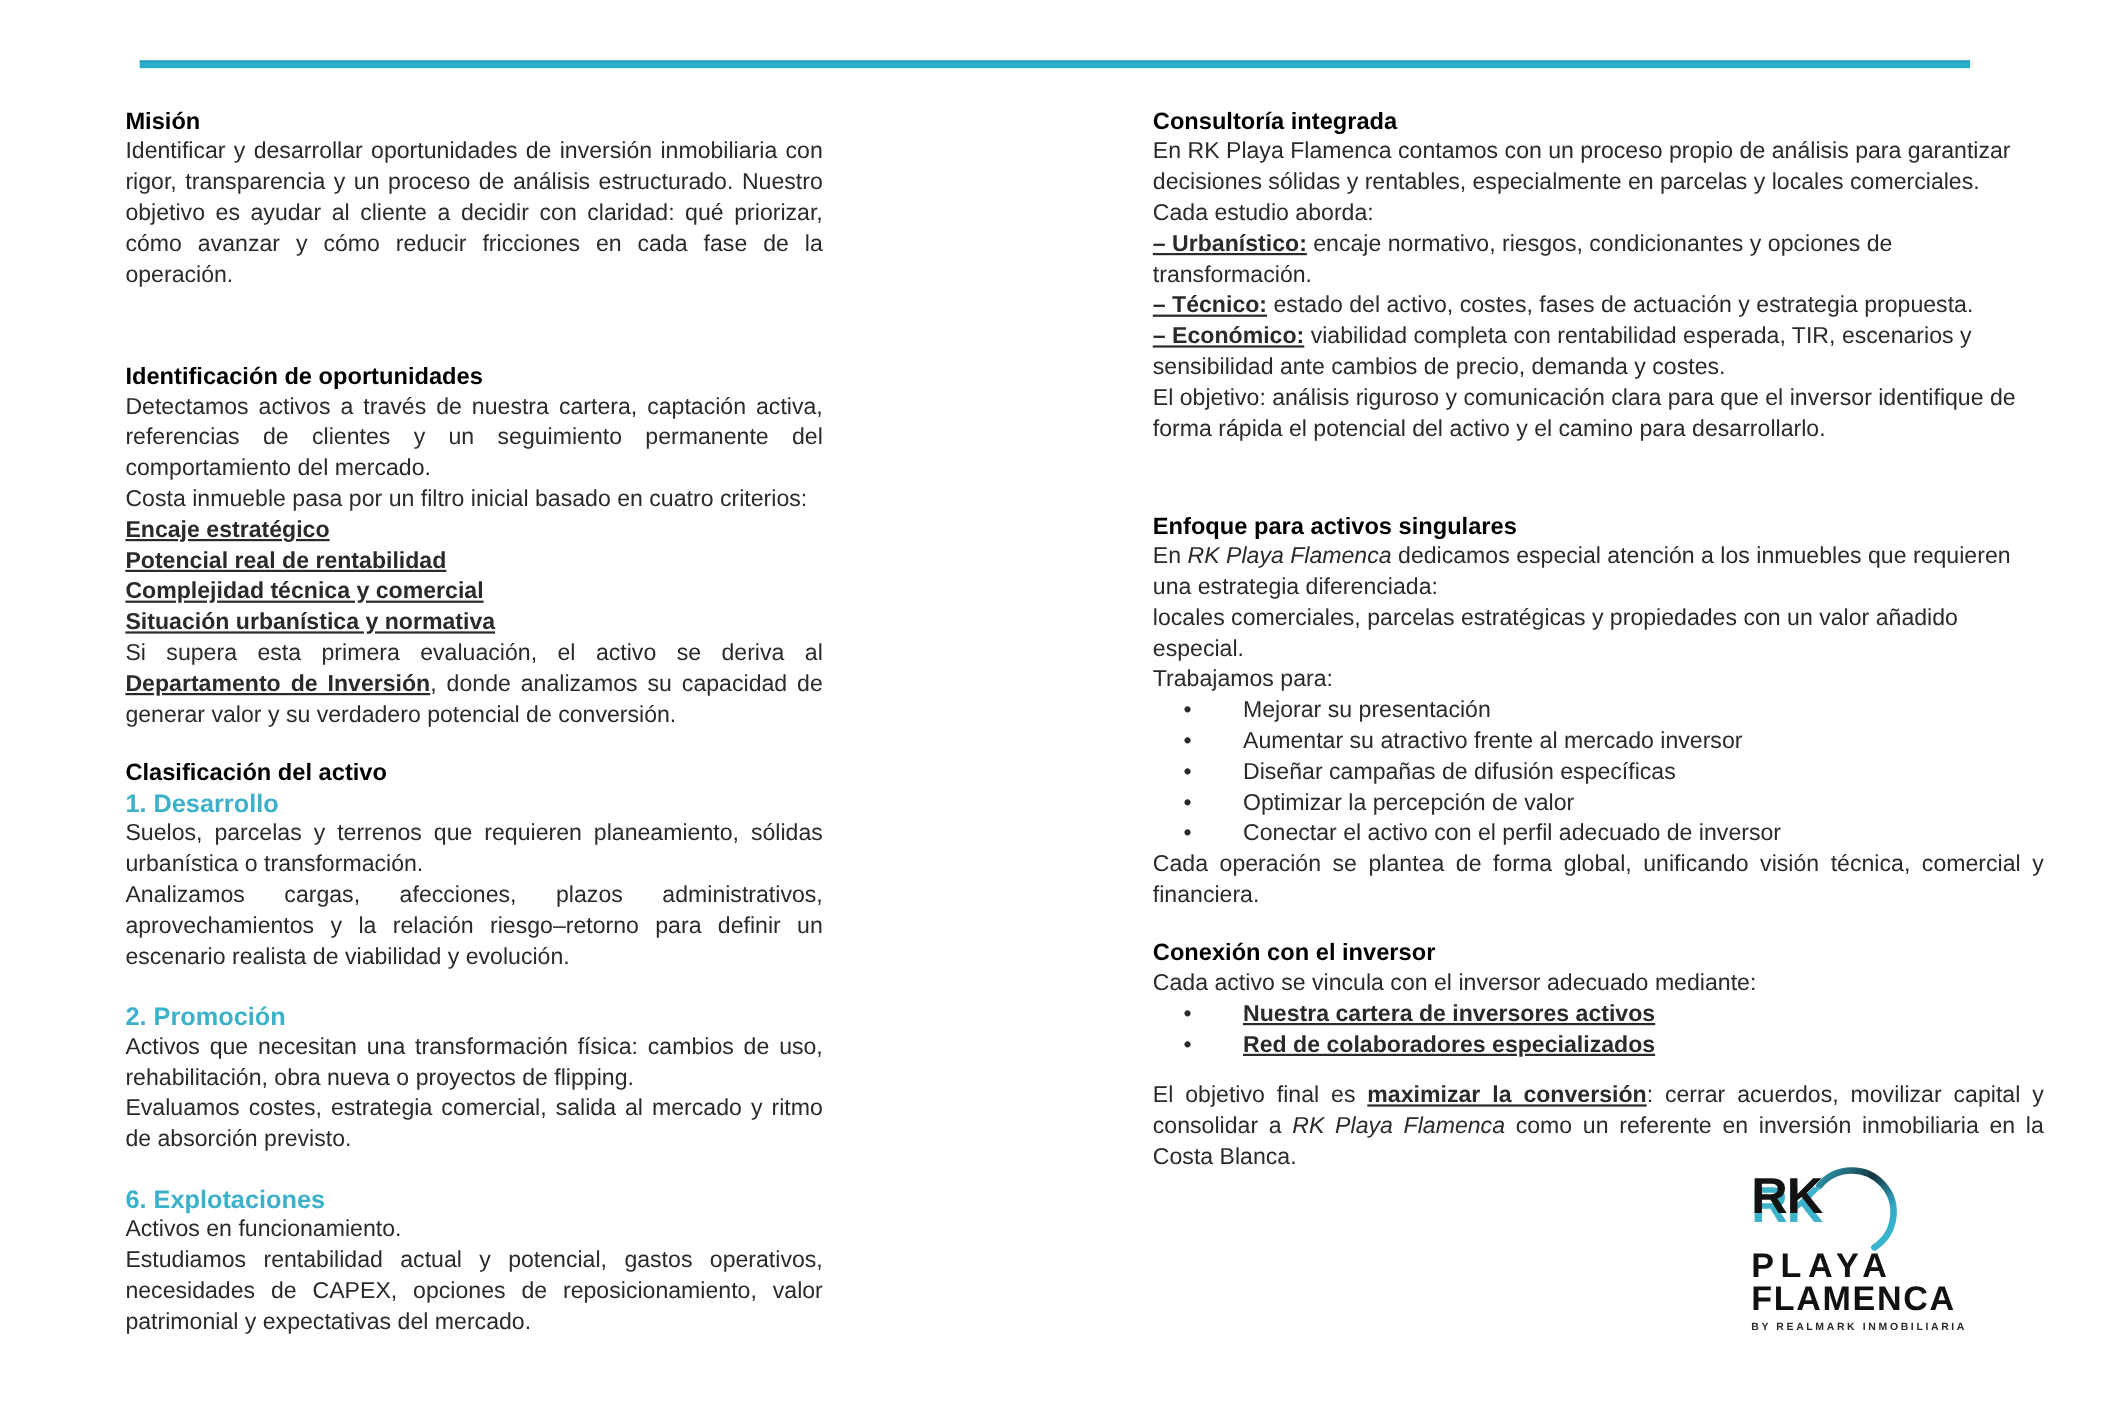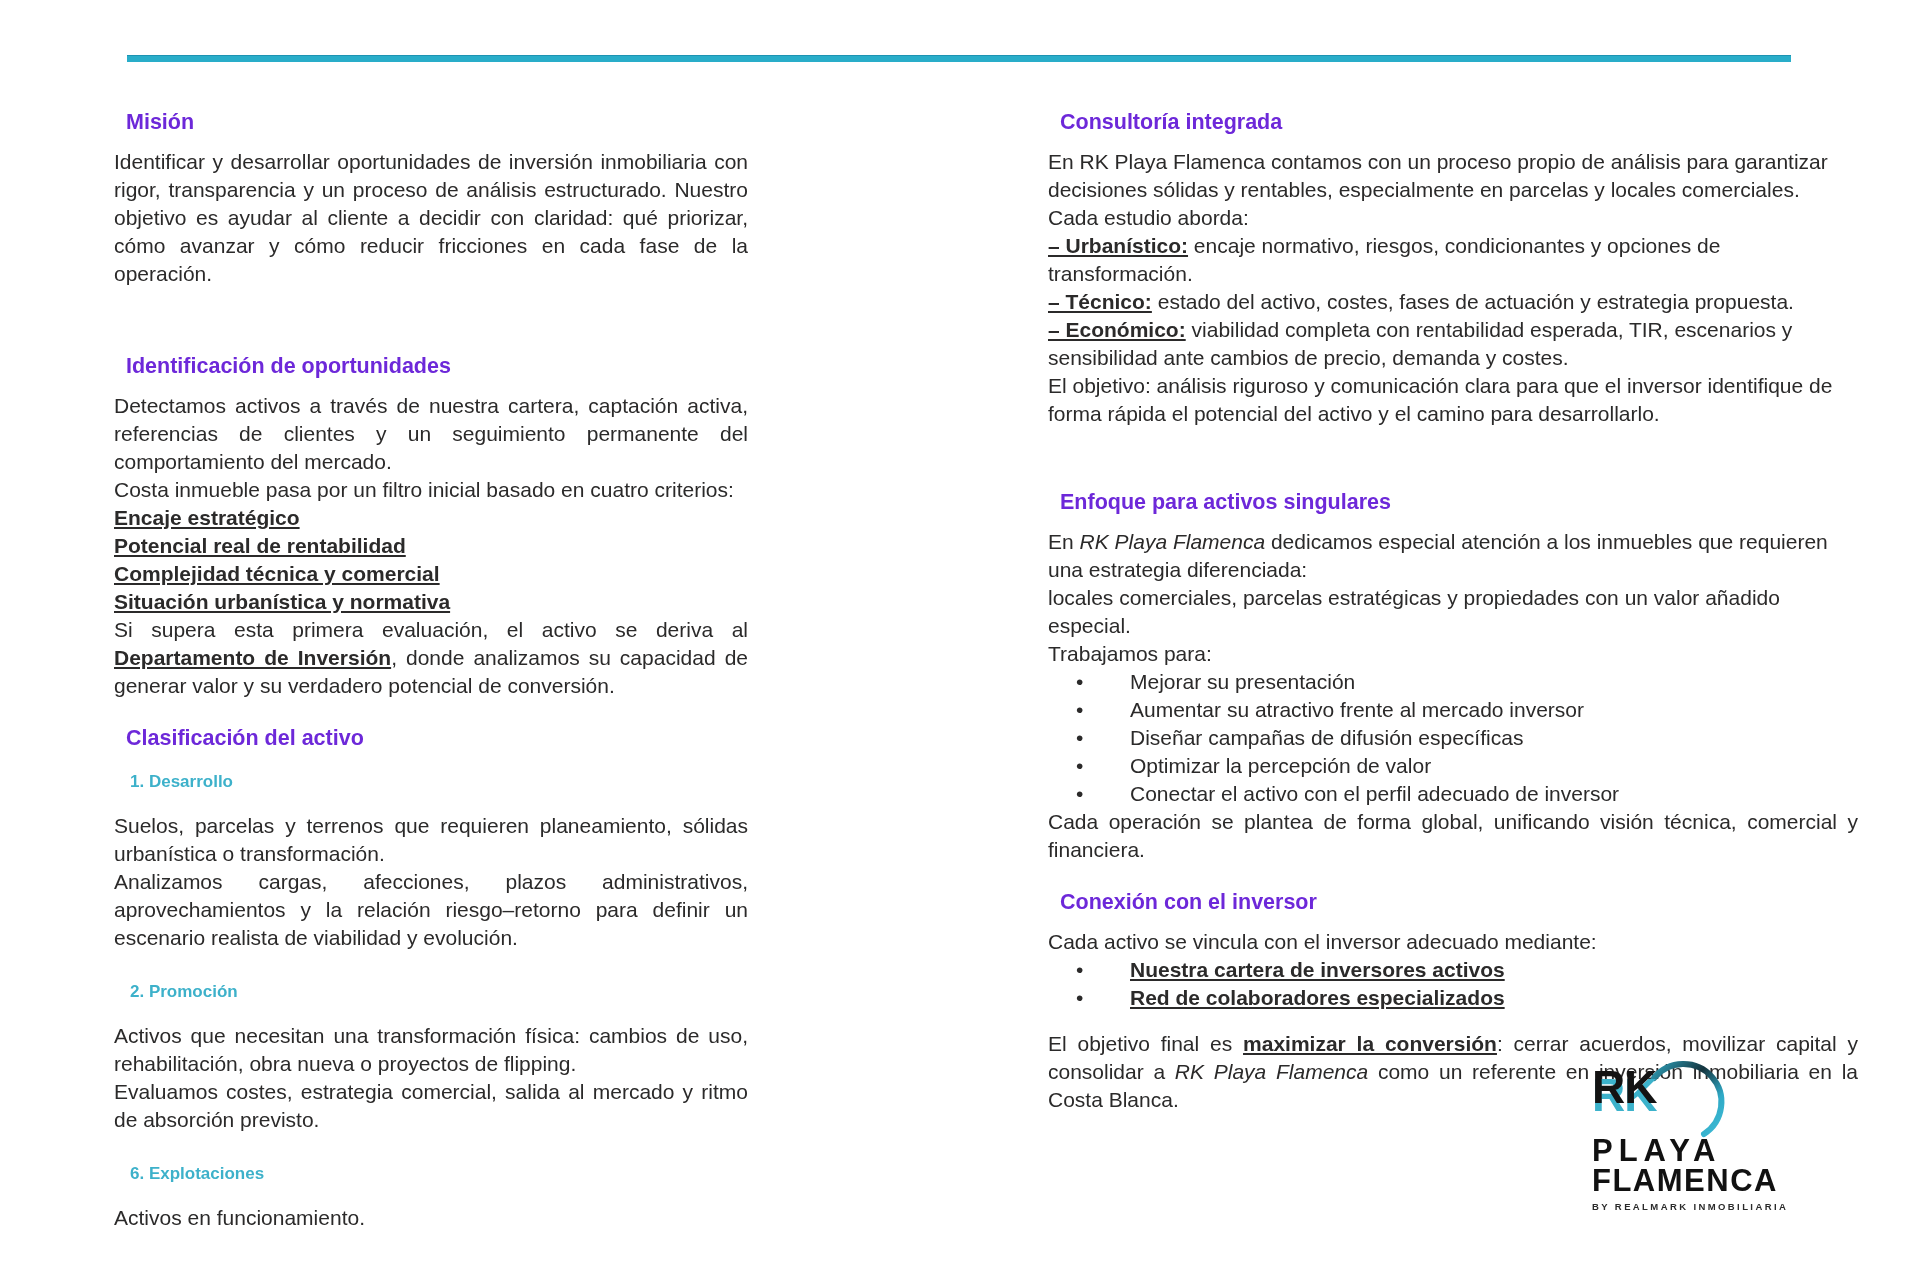--- a/index.html
+++ b/index.html
@@ -14,24 +14,24 @@
   .top-rule{
     position:absolute;left:127px;top:55px;
     width:1664px;height:6px;
     background:#29adc9;
     border-top:1px solid #1d93b2;
   }
   .col{position:absolute;top:96px;font-size:21px;line-height:28px;}
   .col-left{left:114px;width:634px;}
   .col-right{left:1048px;width:810px;}
   .heading{
-    color:#6d28d9;font-weight:bold;font-size:21.5px;line-height:28px;margin:12px;
+    color:#000000;font-weight:bold;font-size:21.5px;line-height:28px;margin:0;
   }
   .subheading{
-    color:#3db1ca;font-weight:bold;font-size:17px;line-height:28px;margin:16px;
+    color:#3db1ca;font-weight:bold;font-size:23px;line-height:28px;margin:0;
   }
   p{margin:0;}
   .just{text-align:justify;}
   .b{font-weight:bold;text-decoration:underline;}
   .i{font-style:italic;}
   .sec-gap-lg{margin-top:64px;}
   .sec-gap-md{margin-top:60px;}
   .sec-gap-sm{margin-top:24px;}
   .sec-gap-xs{margin-top:26px;}
   .closing{margin-top:18px;}
@@ -92,20 +92,21 @@
 
     <section class="sec-gap-xs">
       <p class="subheading">2. Promoción</p>
       <p class="just">Activos que necesitan una transformación física: cambios de uso, rehabilitación, obra nueva o proyectos de flipping.</p>
       <p class="just">Evaluamos costes, estrategia comercial, salida al mercado y ritmo de absorción previsto.</p>
     </section>
 
     <section class="sec-gap-xs">
       <p class="subheading">6. Explotaciones</p>
       <p>Activos en funcionamiento.</p>
+      <p class="just">Estudiamos rentabilidad actual y potencial, gastos operativos, necesidades de CAPEX, opciones de reposicionamiento, valor patrimonial y expectativas del mercado.</p>
     </section>
 
   </div>
 
   <div class="col col-right">
 
     <section>
       <p class="heading">Consultoría integrada</p>
       <p>En RK Playa Flamenca contamos con un proceso propio de análisis para garantizar decisiones sólidas y rentables, especialmente en parcelas y locales comerciales.</p>
       <p>Cada estudio aborda:</p>

